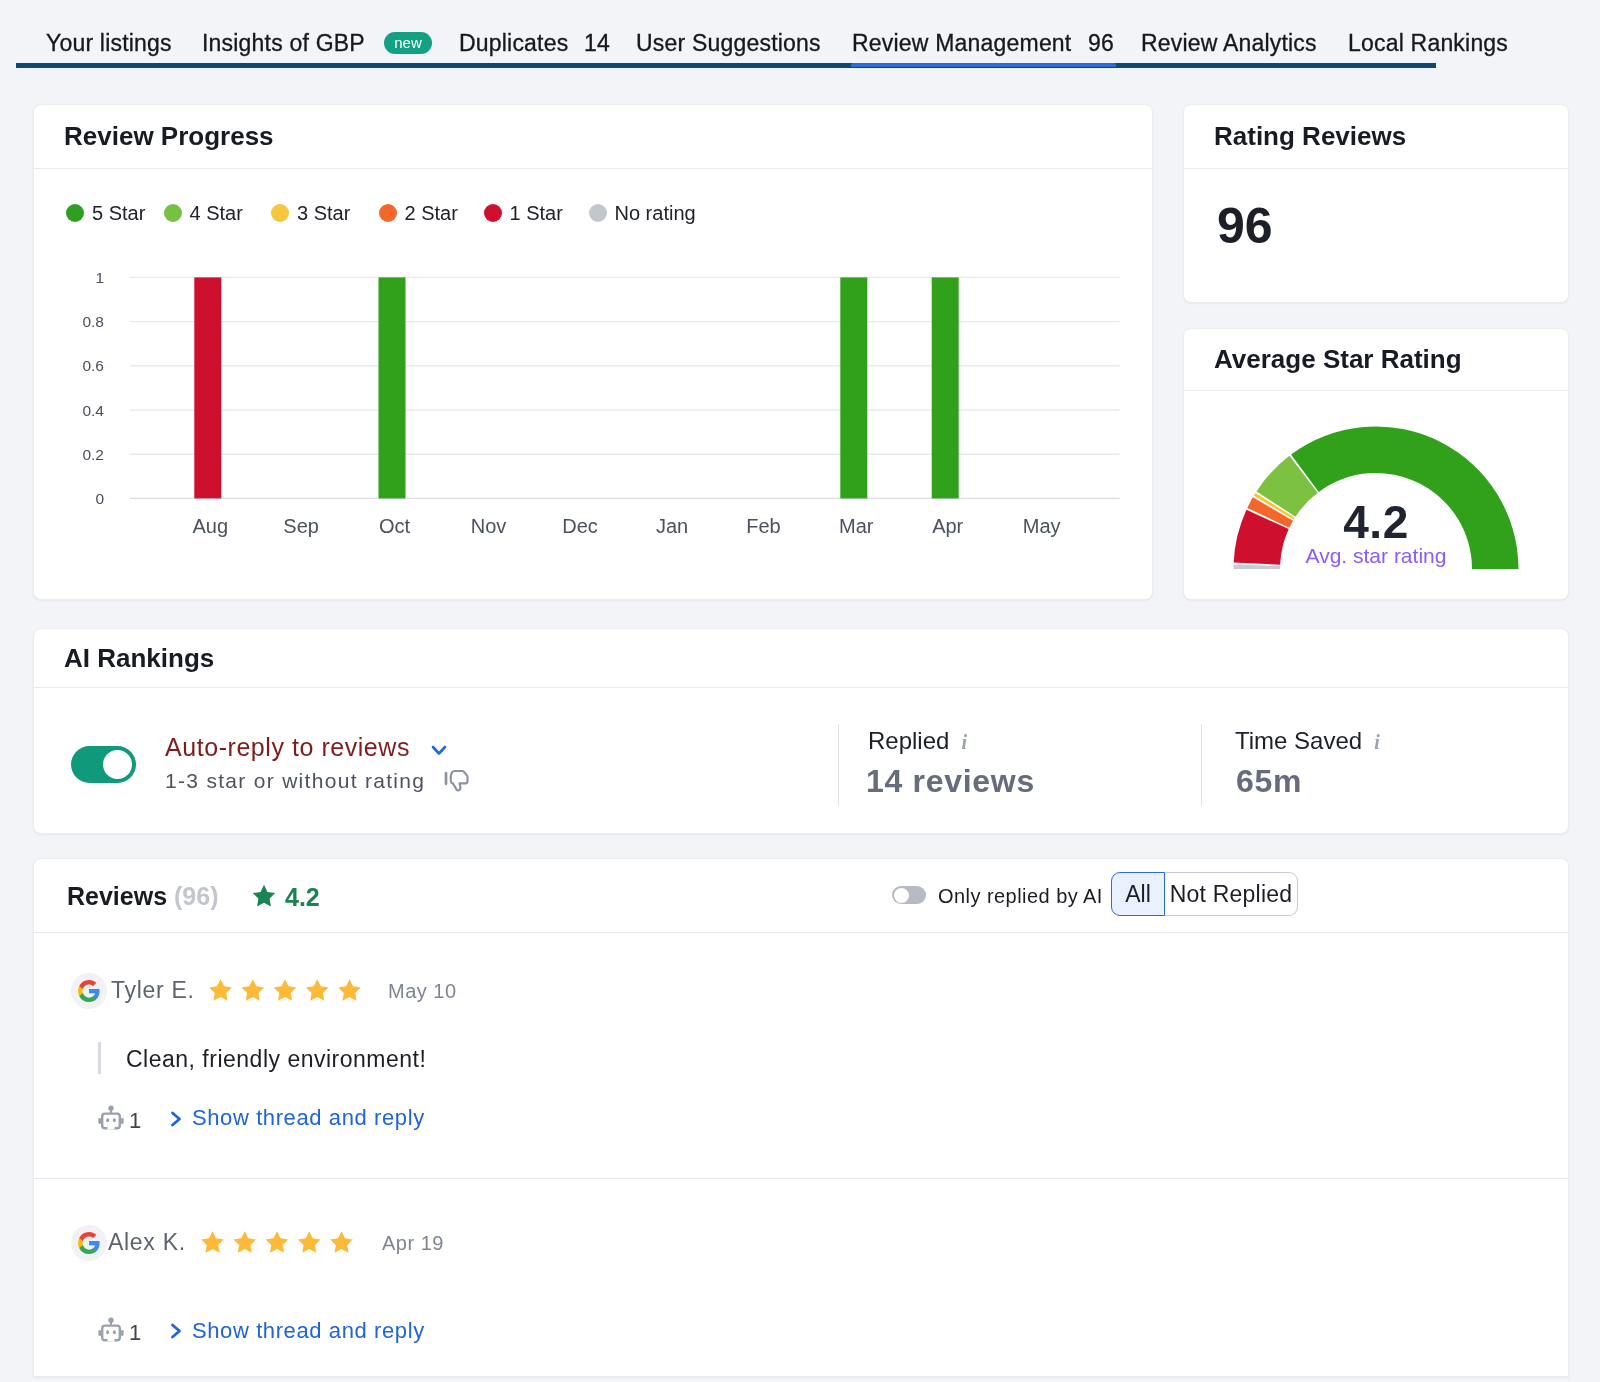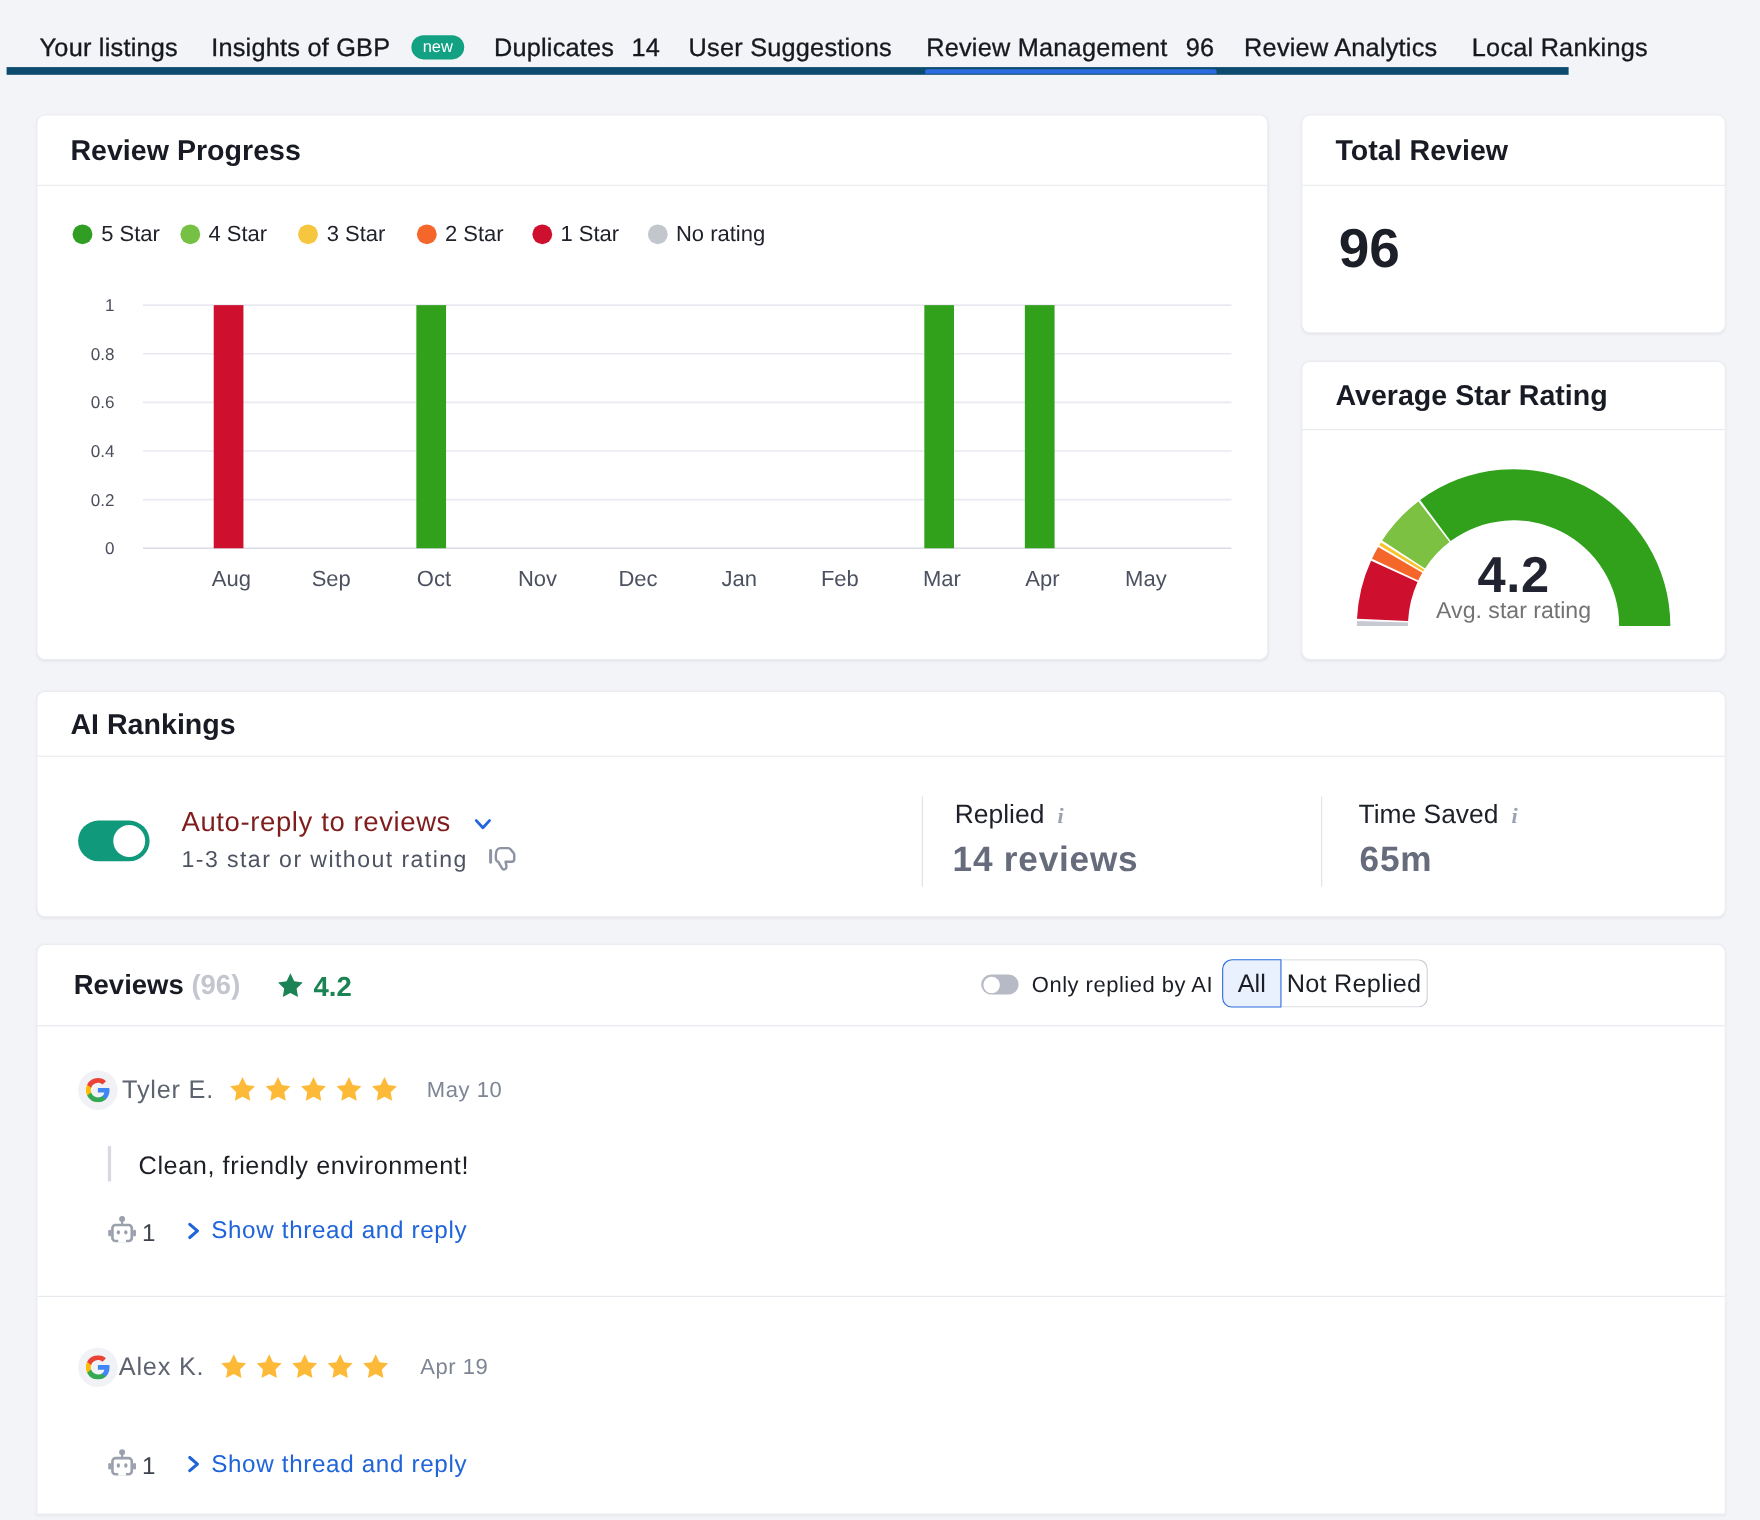--- a/index.html
+++ b/index.html
@@ -13,21 +13,21 @@
 .litem i { display:inline-block; width:18px; height:18px; border-radius:50%; margin-right:8px; }
 .ailabel { position:absolute; font-size:24px; color:#1d2029; }
 .aival { position:absolute; font-size:32px; font-weight:bold; color:#666c7c; letter-spacing:0.7px; }
 .infoi { font-size:20px; font-weight:bold; font-style:italic; color:#9aa1af; font-family:"Liberation Serif", serif; margin-left:12px; }
 .gcircle { width:36px; height:36px; border-radius:50%; background:#f0f2f5; display:flex; align-items:center; justify-content:center; }
 </style>
 </head>
 <body>
 <div id="page">
 
-<div class="abs" style="left:6px; top:0; width:1420px; height:68px; border-bottom:7px solid #0c4a6e;">
+<div class="abs" style="left:16px; top:0; width:1420px; height:68px; border-bottom:5px solid #0c4a6e;">
   <span class="nav-tab" style="left:30px;">Your listings</span>
   <span class="nav-tab" style="left:186px;">Insights of GBP</span>
   <span class="abs" style="left:368px; top:32px; width:48px; height:22px; background:#12a182; border-radius:11px; color:#fff; font-size:15px; text-align:center; line-height:22px;">new</span>
   <span class="nav-tab" style="left:443px;">Duplicates</span>
   <span class="nav-tab" style="left:568px;">14</span>
   <span class="nav-tab" style="left:620px;">User Suggestions</span>
   <span class="nav-tab" style="left:836px;">Review Management</span>
   <span class="nav-tab" style="left:1072px;">96</span>
   <span class="nav-tab" style="left:1125px;">Review Analytics</span>
   <span class="nav-tab" style="left:1332px;">Local Rankings</span>
@@ -70,36 +70,36 @@
 <text x="913.7" y="364" text-anchor="middle" font-size="20" fill="#4c5160">Apr</text>
 <text x="1007.7" y="364" text-anchor="middle" font-size="20" fill="#4c5160">May</text>
 <rect x="160.3" y="108.4" width="27" height="221" fill="#ce0f2e"></rect>
 <rect x="344.5" y="108.4" width="27" height="221" fill="#31a11c"></rect>
 <rect x="806.3" y="108.4" width="27" height="221" fill="#31a11c"></rect>
 <rect x="897.7" y="108.4" width="27" height="221" fill="#31a11c"></rect>
   </svg>
 </div>
 
 <div class="card" style="left:1183px; top:104px; width:386px; height:199px;">
-  <div class="chead" style="height:64px;">Total Review</div>
+  <div class="chead" style="height:64px;">Rating Reviews</div>
   <div class="abs" style="left:33px; top:92px; font-size:50px; font-weight:bold; color:#1c1f27;">96</div>
 </div>
 
 <div class="card" style="left:1183px; top:328px; width:386px; height:272px;">
   <div class="chead" style="height:62px;">Average Star Rating</div>
   <svg class="abs" style="left:0; top:62px;" width="384" height="208" viewBox="0 0 384 208">
 <path d="M49.50 178.00 A142.5 142.5 0 0 1 49.57 173.52 L96.05 174.98 A96.0 96.0 0 0 0 96.00 178.00 Z" fill="#c7cad1"></path>
 <path d="M49.65 171.54 A142.5 142.5 0 0 1 62.43 118.68 L104.71 138.04 A96.0 96.0 0 0 0 96.10 173.65 Z" fill="#ce0f2e"></path>
 <path d="M63.27 116.88 A142.5 142.5 0 0 1 68.84 106.32 L109.03 129.71 A96.0 96.0 0 0 0 105.28 136.82 Z" fill="#f5662b"></path>
 <path d="M69.85 104.61 A142.5 142.5 0 0 1 71.42 102.07 L110.77 126.84 A96.0 96.0 0 0 0 109.71 128.56 Z" fill="#f8c32c"></path>
 <path d="M72.49 100.39 A142.5 142.5 0 0 1 105.45 64.80 L133.69 101.74 A96.0 96.0 0 0 0 111.49 125.71 Z" fill="#7cc142"></path>
 <path d="M107.04 63.60 A142.5 142.5 0 0 1 334.50 178.00 L288.00 178.00 A96.0 96.0 0 0 0 134.76 100.93 Z" fill="#31a11c"></path>
   </svg>
   <div class="abs" style="left:92px; top:166px; width:200px; text-align:center; font-size:46px; font-weight:bold; color:#212430; letter-spacing:0.5px;">4.2</div>
-  <div class="abs" style="left:92px; top:215px; width:200px; text-align:center; font-size:21px; color:#737373;">Avg. star rating</div>
+  <div class="abs" style="left:92px; top:215px; width:200px; text-align:center; font-size:21px; color:#8b5cf6;">Avg. star rating</div>
 </div>
 
 <div class="card" style="left:33px; top:628px; width:1536px; height:206px;">
   <div class="chead" style="height:59px;">AI Rankings</div>
   <div class="abs" style="left:37px; top:117px; width:65px; height:37px; border-radius:18.5px; background:#11997b;">
     <div class="abs" style="left:32px; top:4px; width:29px; height:29px; border-radius:50%; background:#fff;"></div>
   </div>
   <div class="abs" style="left:131px; top:104px; font-size:25px; letter-spacing:0.55px; color:#7f1d1d;">Auto-reply to reviews
     <svg width="16" height="11" viewBox="0 0 16 11" style="margin-left:14px;">
           <path d="M2 2 L8 8.5 L14 2" fill="none" stroke="#2365dd" stroke-width="2.6" stroke-linecap="round" stroke-linejoin="round"></path>

